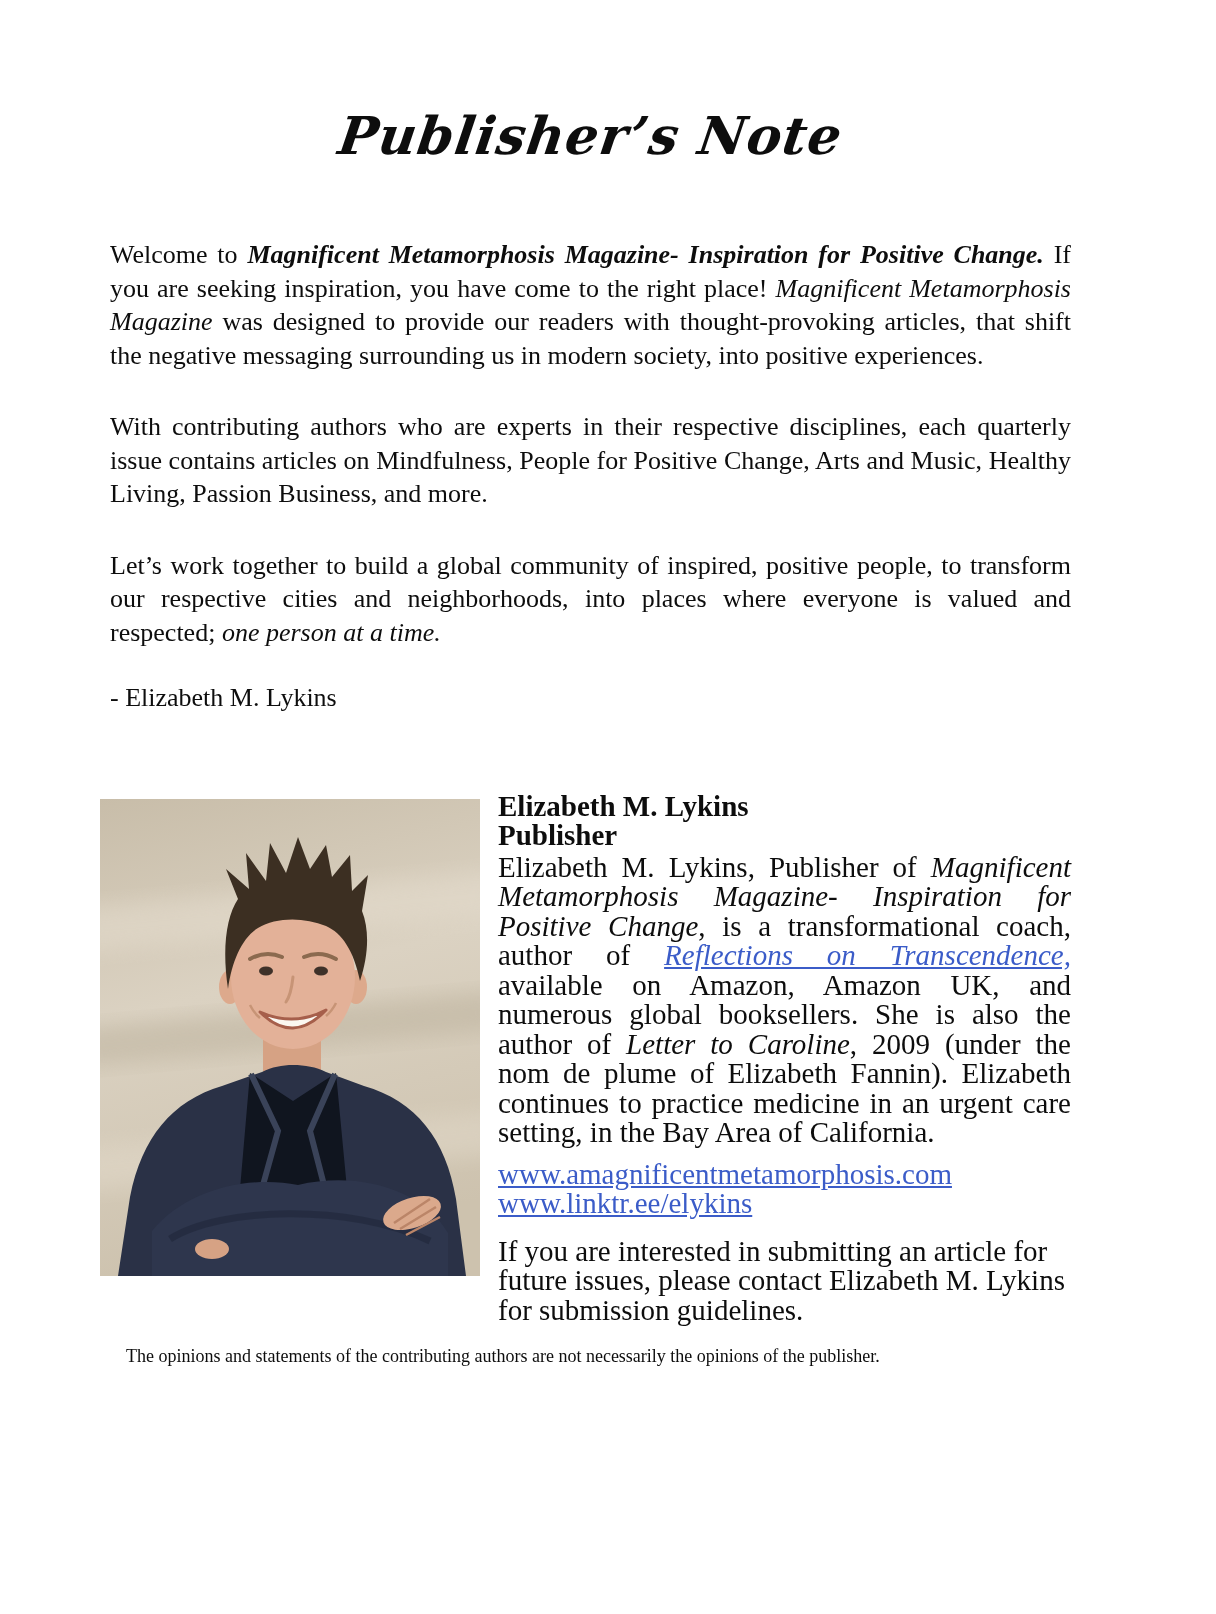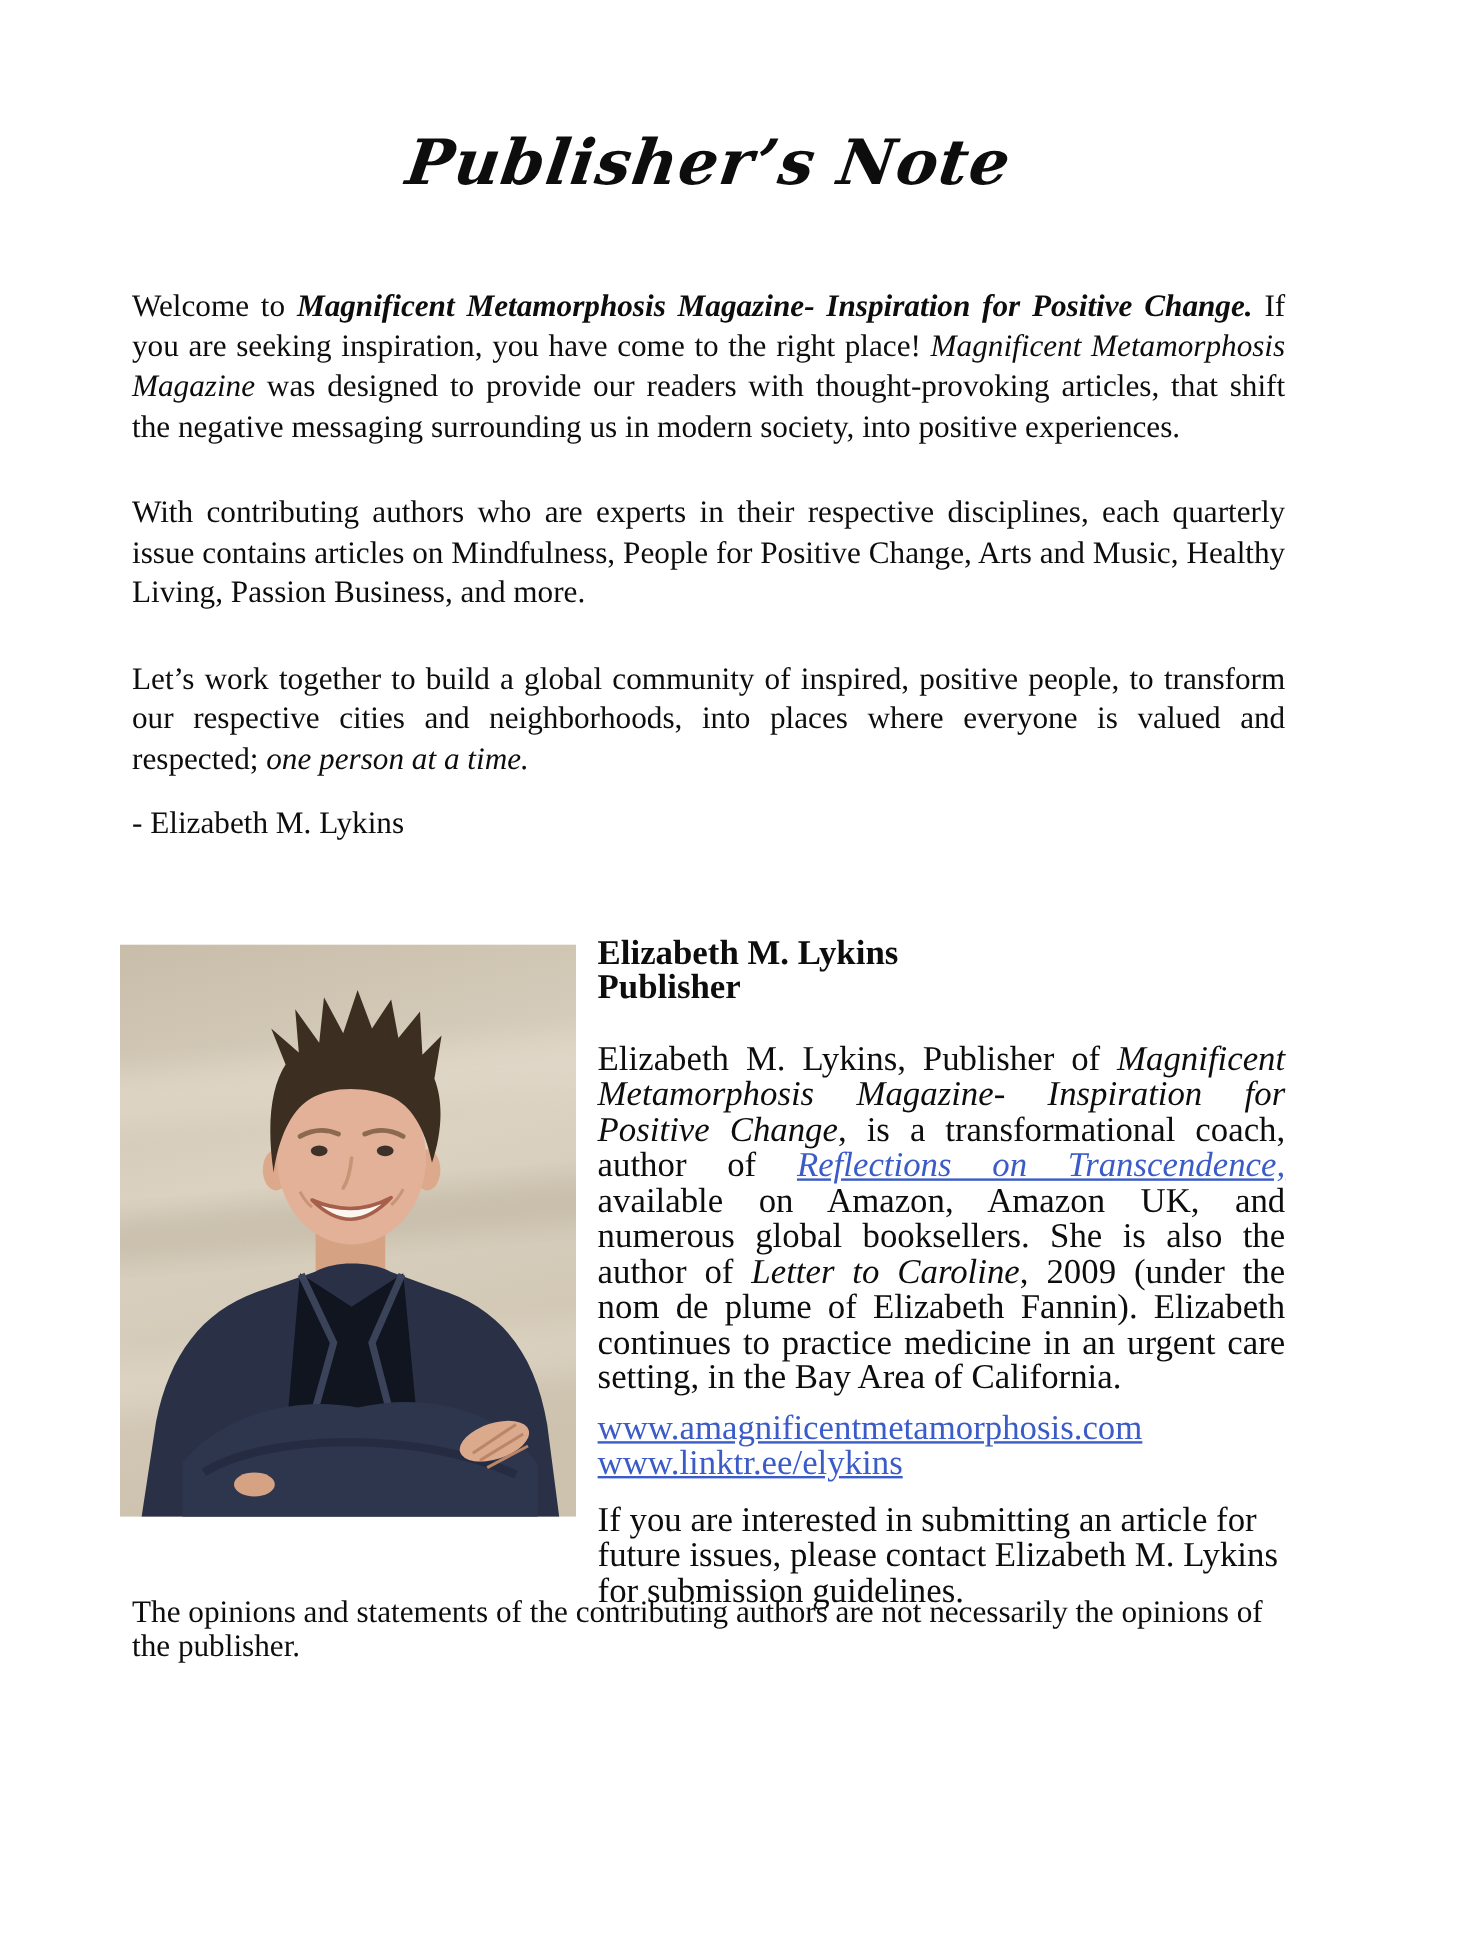--- a/index.html
+++ b/index.html
@@ -25,21 +25,21 @@
     letter-spacing:1px;
   }
   p { margin:0; }
   .para {
     font-size:26px;
     line-height:33.5px;
   }
   .justify { text-align:justify; }
   .p-first  { margin-top:66px; }
   .p-next   { margin-top:38px; }
-  .signature{ margin-top:20px;font-family:Liberation Serif, serif; }
+  .signature{ margin-top:32px;font-family:Liberation Serif, serif; }
 
   .run-b { font-weight:bold; }
   .run-i { font-style:italic; }
   .run-sans {
     font-family:"Liberation Sans", sans-serif;
     font-size:19px;
   }
   .doc-link {
     color:var(--link-color, #3b5cc8);
     text-decoration:underline;
@@ -59,30 +59,31 @@
     margin-top:15px;
   }
   .photo svg { display:block; width:380px; height:477px; }
   .bio {
     flex:1;
     margin-top:8px;
     font-size:29px;
     line-height:29.5px;
   }
   .bio-head { font-weight:bold; line-height:29px; }
-  .bio-para { margin-top:31px; text-align:justify; }
+  .bio-para { margin-top:3px; text-align:justify; }
   .links { margin-top:12px; }
   .links a { display:block; }
   .submission { margin-top:18px; }
   .email-line { margin-top:10px; }
 
   .disclaimer {
     margin-top:81px;
-    font-size:26px;
+    font-size:18px;
     line-height:28px;
+    margin-left:16px;
   }
   .copyright {
     margin-top:50px;
     font-size:20px;
     line-height:26px;
   }
 </style>
 </head>
 <body>
 

